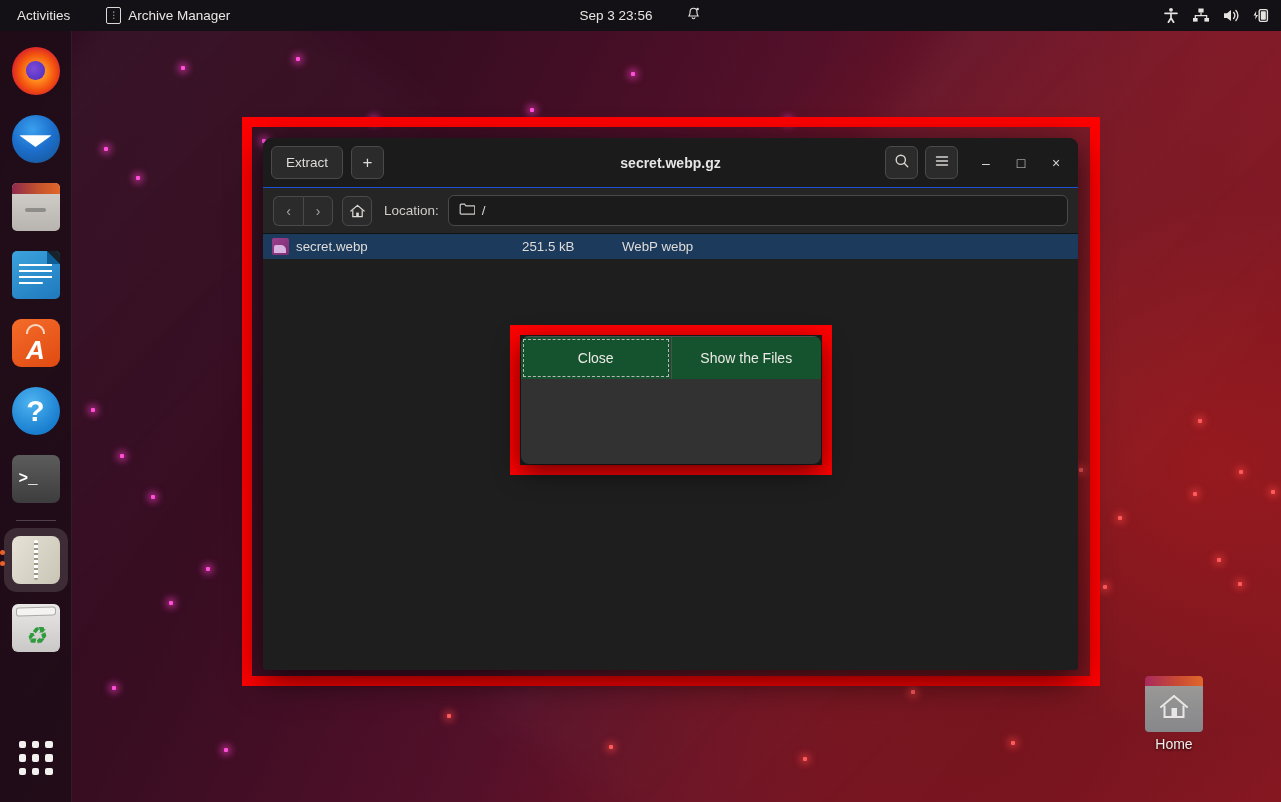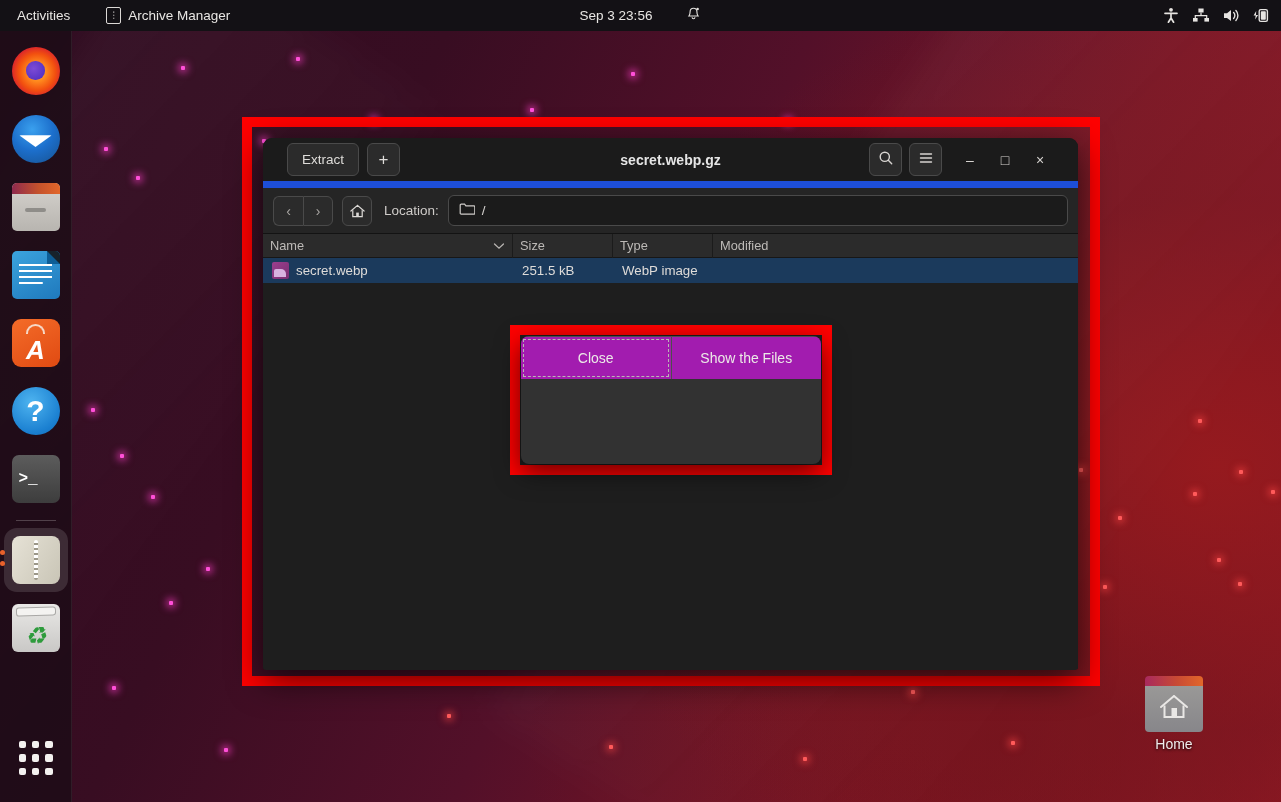--- a/index.html
+++ b/index.html
@@ -161,22 +161,22 @@
     border-radius: 9px 9px 3px 3px;
     box-shadow: 0 10px 34px rgba(0,0,0,0.65);
     overflow: hidden;
     z-index: 55;
     color: #e3e1de;
     font-size: 13.5px;
   }
   
   #am-header {
     height: 50px; background: #1b1b1b;
-    border-bottom: 7px solid #1d4ed8;
-    display: flex; align-items: center; padding: 0 24px;
+    border-bottom: 1px solid #1d4ed8;
+    display: flex; align-items: center; padding: 0 8px;
     position: relative;
   }
   .hb-btn {
     height: 33px; border: 1px solid #4a4a4a; border-radius: 6px;
     background: #2b2b2b; color: #dedcd9;
     display: flex; align-items: center; justify-content: center;
     padding: 0 14px; font-size: 13.5px; cursor: pointer;
   }
   .hb-btn.sq { width: 33px; padding: 0; font-size: 17px; }
   .hb-btn.icn { width: 33px; padding: 0; }
@@ -258,21 +258,21 @@
     z-index: 65; overflow: hidden;
     display: flex; flex-direction: column;
   }
   #dlg-message {
     flex: 1; display: flex; align-items: center; justify-content: center;
     color: #eceae7; font-size: 14px; padding: 0 14px; text-align: center;
   }
   #dlg-actions { height: 43px; display: flex; border-top: 1px solid #4e4e4e; }
   .dlg-btn {
     flex: 1; display: flex; align-items: center; justify-content: center;
-    color: #eceae7; font-size: 14px; background: #a21caf; cursor: pointer;
+    color: #eceae7; font-size: 14px; background: #14532d; cursor: pointer;
   }
   .dlg-btn + .dlg-btn { border-left: 1px solid #4e4e4e; }
   .dlg-btn.focused { outline: 1px dashed #b9b6b3; outline-offset: -3px; }
 </style>
 </head>
 <body>
 
 <div id="desktop">
   <div class="streak" style="left:-120px; top:-60px; width:330px; height:900px;"></div>
   <div class="streak" style="left:760px; top:-180px; width:420px; height:1100px;"></div>
@@ -483,42 +483,29 @@
     <div id="loc-field">
       <span>
         <svg width="16" height="14" viewBox="0 0 16 14">
           <path d="M1.2 3.2a1 1 0 011-1h3.4l1.3 1.6h7.9a1 1 0 011 1v6.4a1 1 0 01-1 1H2.2a1 1 0 01-1-1z" fill="none" stroke="#cfccc9" stroke-width="1.2"></path>
         </svg>
       </span>
       <span>/</span>
     </div>
   </div>
 
-  <div id="am-cols">
-    <div class="col name">
-      <span>Name</span>
-      <span>
-        <svg width="12" height="8" viewBox="0 0 12 8">
-          <path d="M1.5 2L6 6.2 10.5 2" fill="none" stroke="#b6b3b0" stroke-width="1.3" stroke-linecap="round"></path>
-        </svg>
-      </span>
-    </div>
-    <div class="col size">Size</div>
-    <div class="col type">Type</div>
-    <div class="col mod">Modified</div>
-  </div>
 
   <div id="am-list">
     <div class="frow selected">
       <div class="fcell name">
         <span class="fileicon"></span>
         <span>secret.webp</span>
       </div>
       <div class="fcell size">251.5 kB</div>
-      <div class="fcell type">WebP image</div>
+      <div class="fcell type">WebP webp</div>
     </div>
   </div>
 </div>
 
 <div id="annot-window"></div>
 
 <div id="am-dialog">
   <div id="dlg-actions">
     <div class="dlg-btn focused">Close</div>
     <div class="dlg-btn">Show the Files</div>

